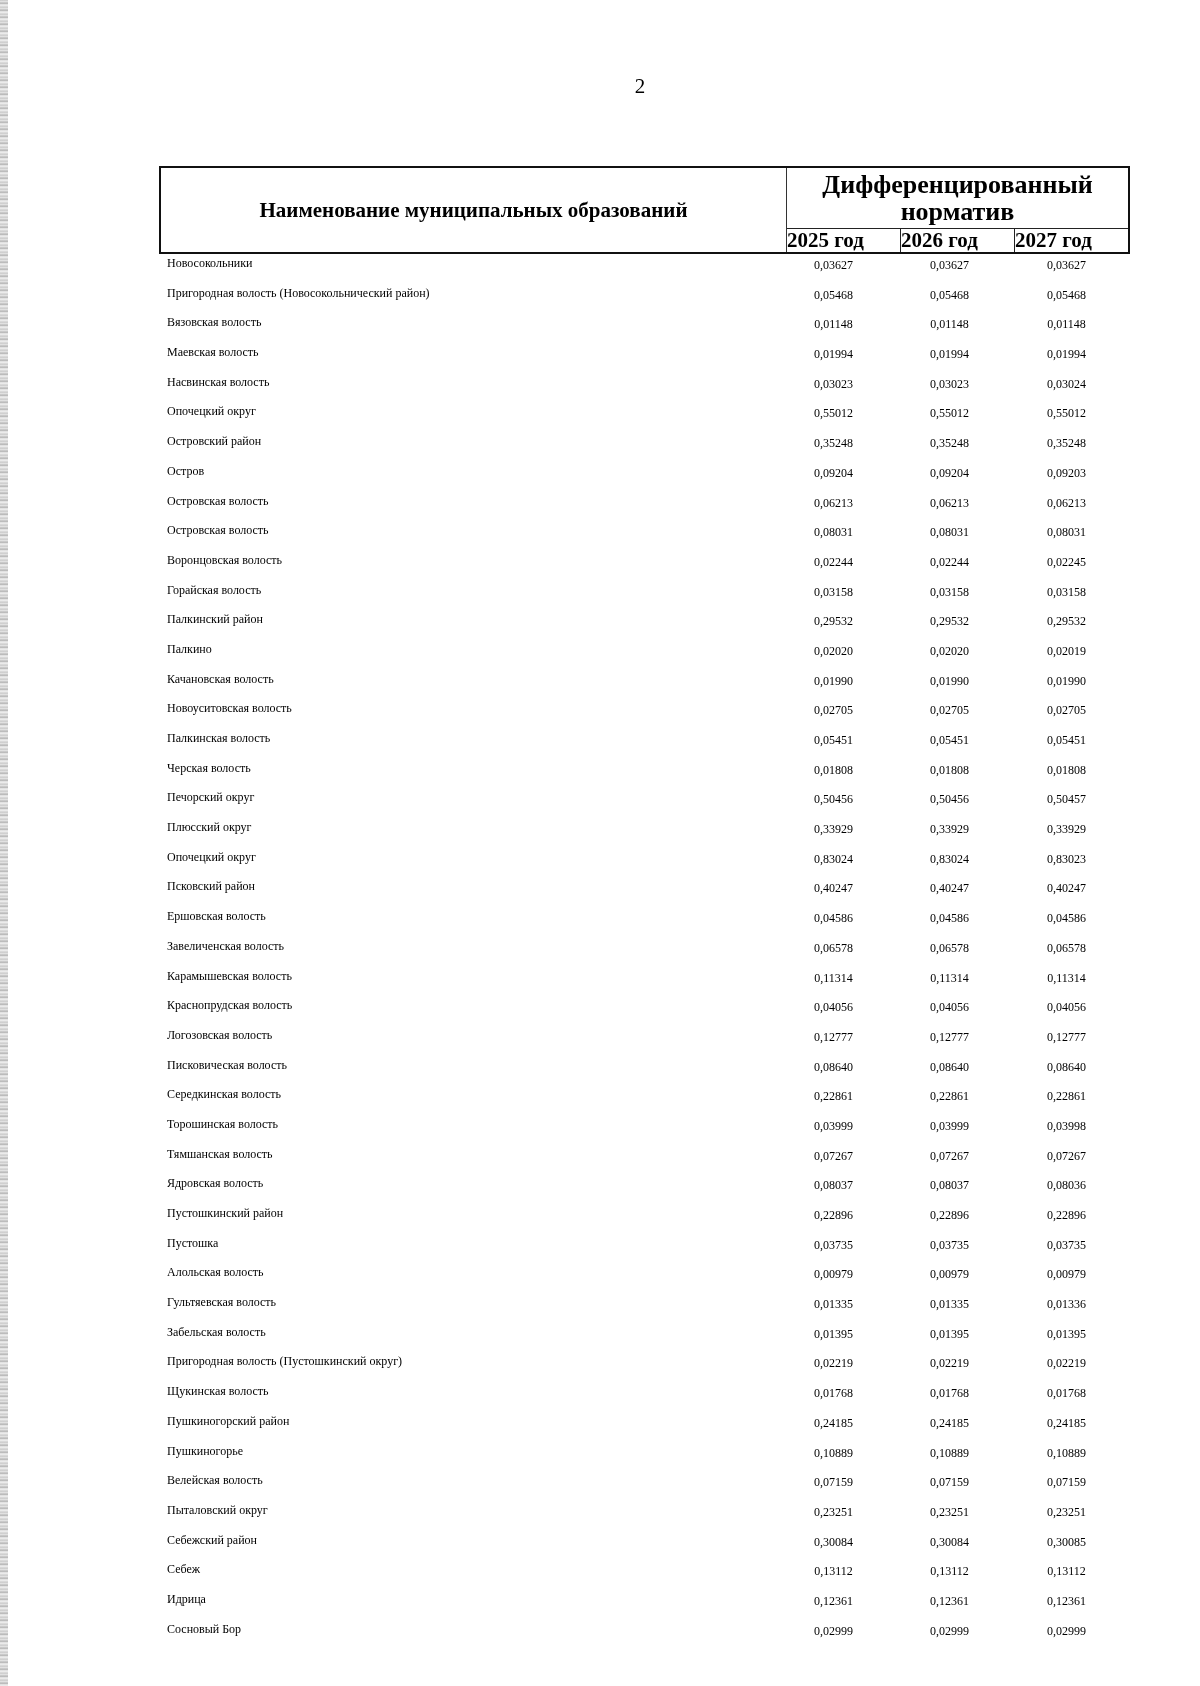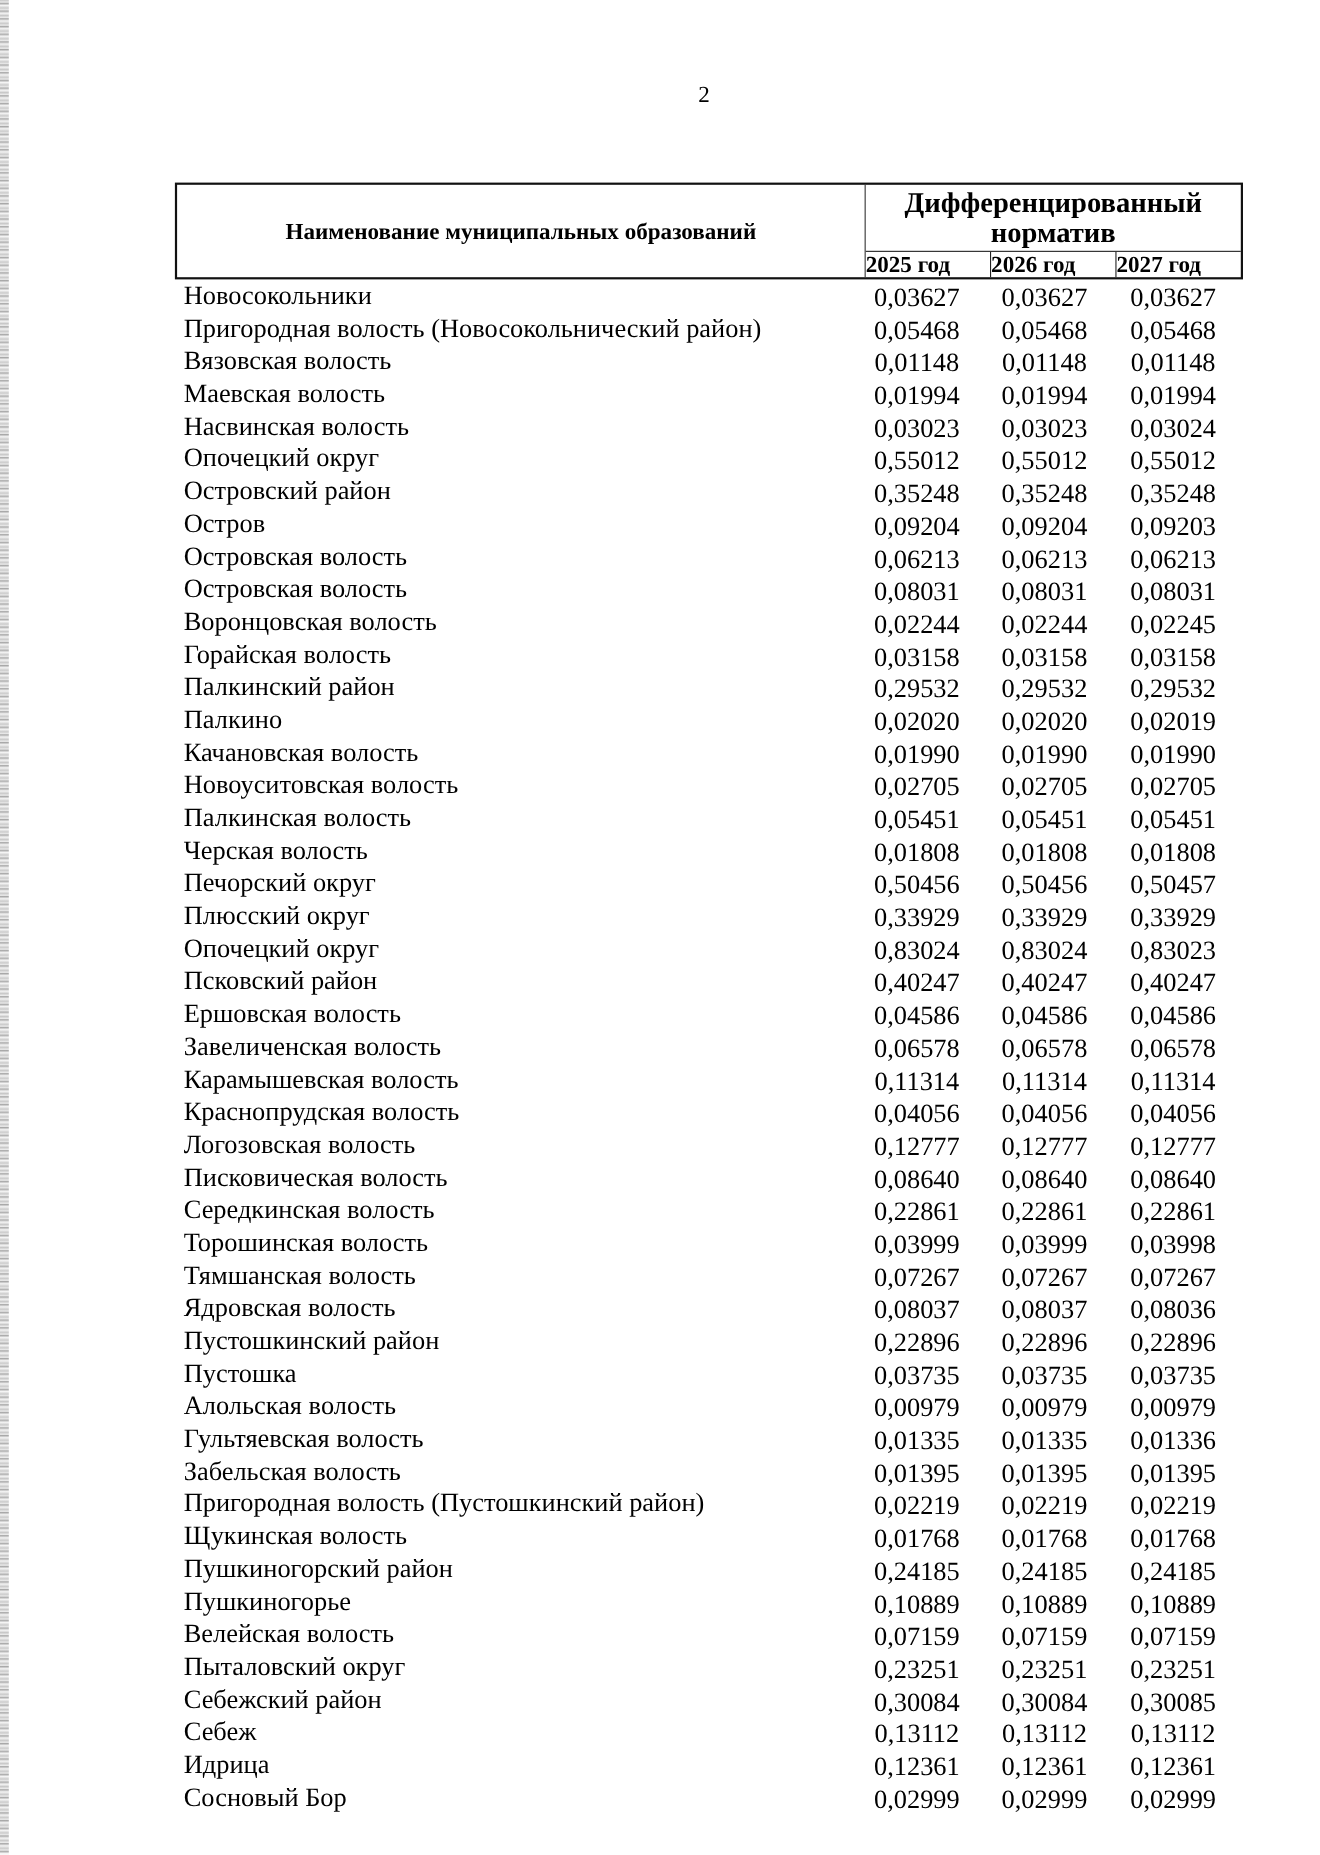--- a/index.html
+++ b/index.html
@@ -39,21 +39,21 @@
     position: absolute; left: 626px; top: 61px; right: 0; height: 23px;
     display: flex;
   }
   .hdr-year {
     flex: 1; text-align: left; font-weight: bold; font-size: 21px; line-height: 23px;
     border-right: 1.5px solid #222;
   }
   .hdr-year:last-child { border-right: none; }
   .rows { position: relative; }
   .row {
-    height: 29.7px; position: relative; font-size: 24px;
+    height: 29.7px; position: relative; font-size: 12px;
   }
   .row .name { position: absolute; left: 8px; top: 2px; white-space: nowrap; }
   .row .v { position: absolute; top: 4px; width: 115px; text-align: center; }
   .row .v0 { left: 617px; }
   .row .v1 { left: 733px; }
   .row .v2 { left: 850px; }
   .row.bold { font-weight: normal; }
 </style>
 </head>
 <body>
@@ -289,21 +289,21 @@
         <span class="v v1">0,01335</span>
         <span class="v v2">0,01336</span>
       </div>
       <div class="row">
         <span class="name">Забельская волость</span>
         <span class="v v0">0,01395</span>
         <span class="v v1">0,01395</span>
         <span class="v v2">0,01395</span>
       </div>
       <div class="row">
-        <span class="name">Пригородная волость (Пустошкинский район)</span>
+        <span class="name">Пригородная волость (Пустошкинский округ)</span>
         <span class="v v0">0,02219</span>
         <span class="v v1">0,02219</span>
         <span class="v v2">0,02219</span>
       </div>
       <div class="row">
         <span class="name">Щукинская волость</span>
         <span class="v v0">0,01768</span>
         <span class="v v1">0,01768</span>
         <span class="v v2">0,01768</span>
       </div>

